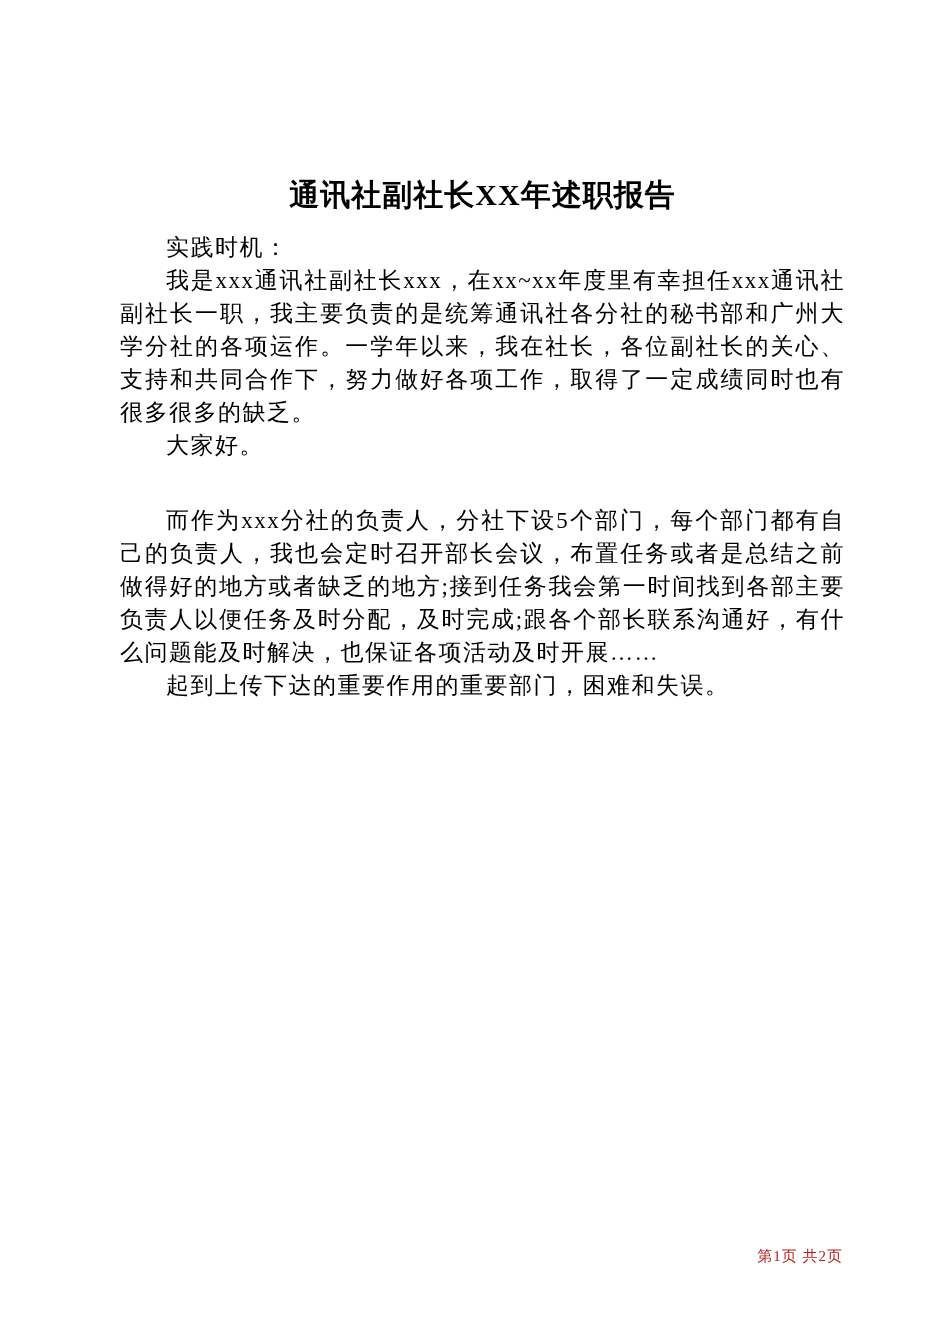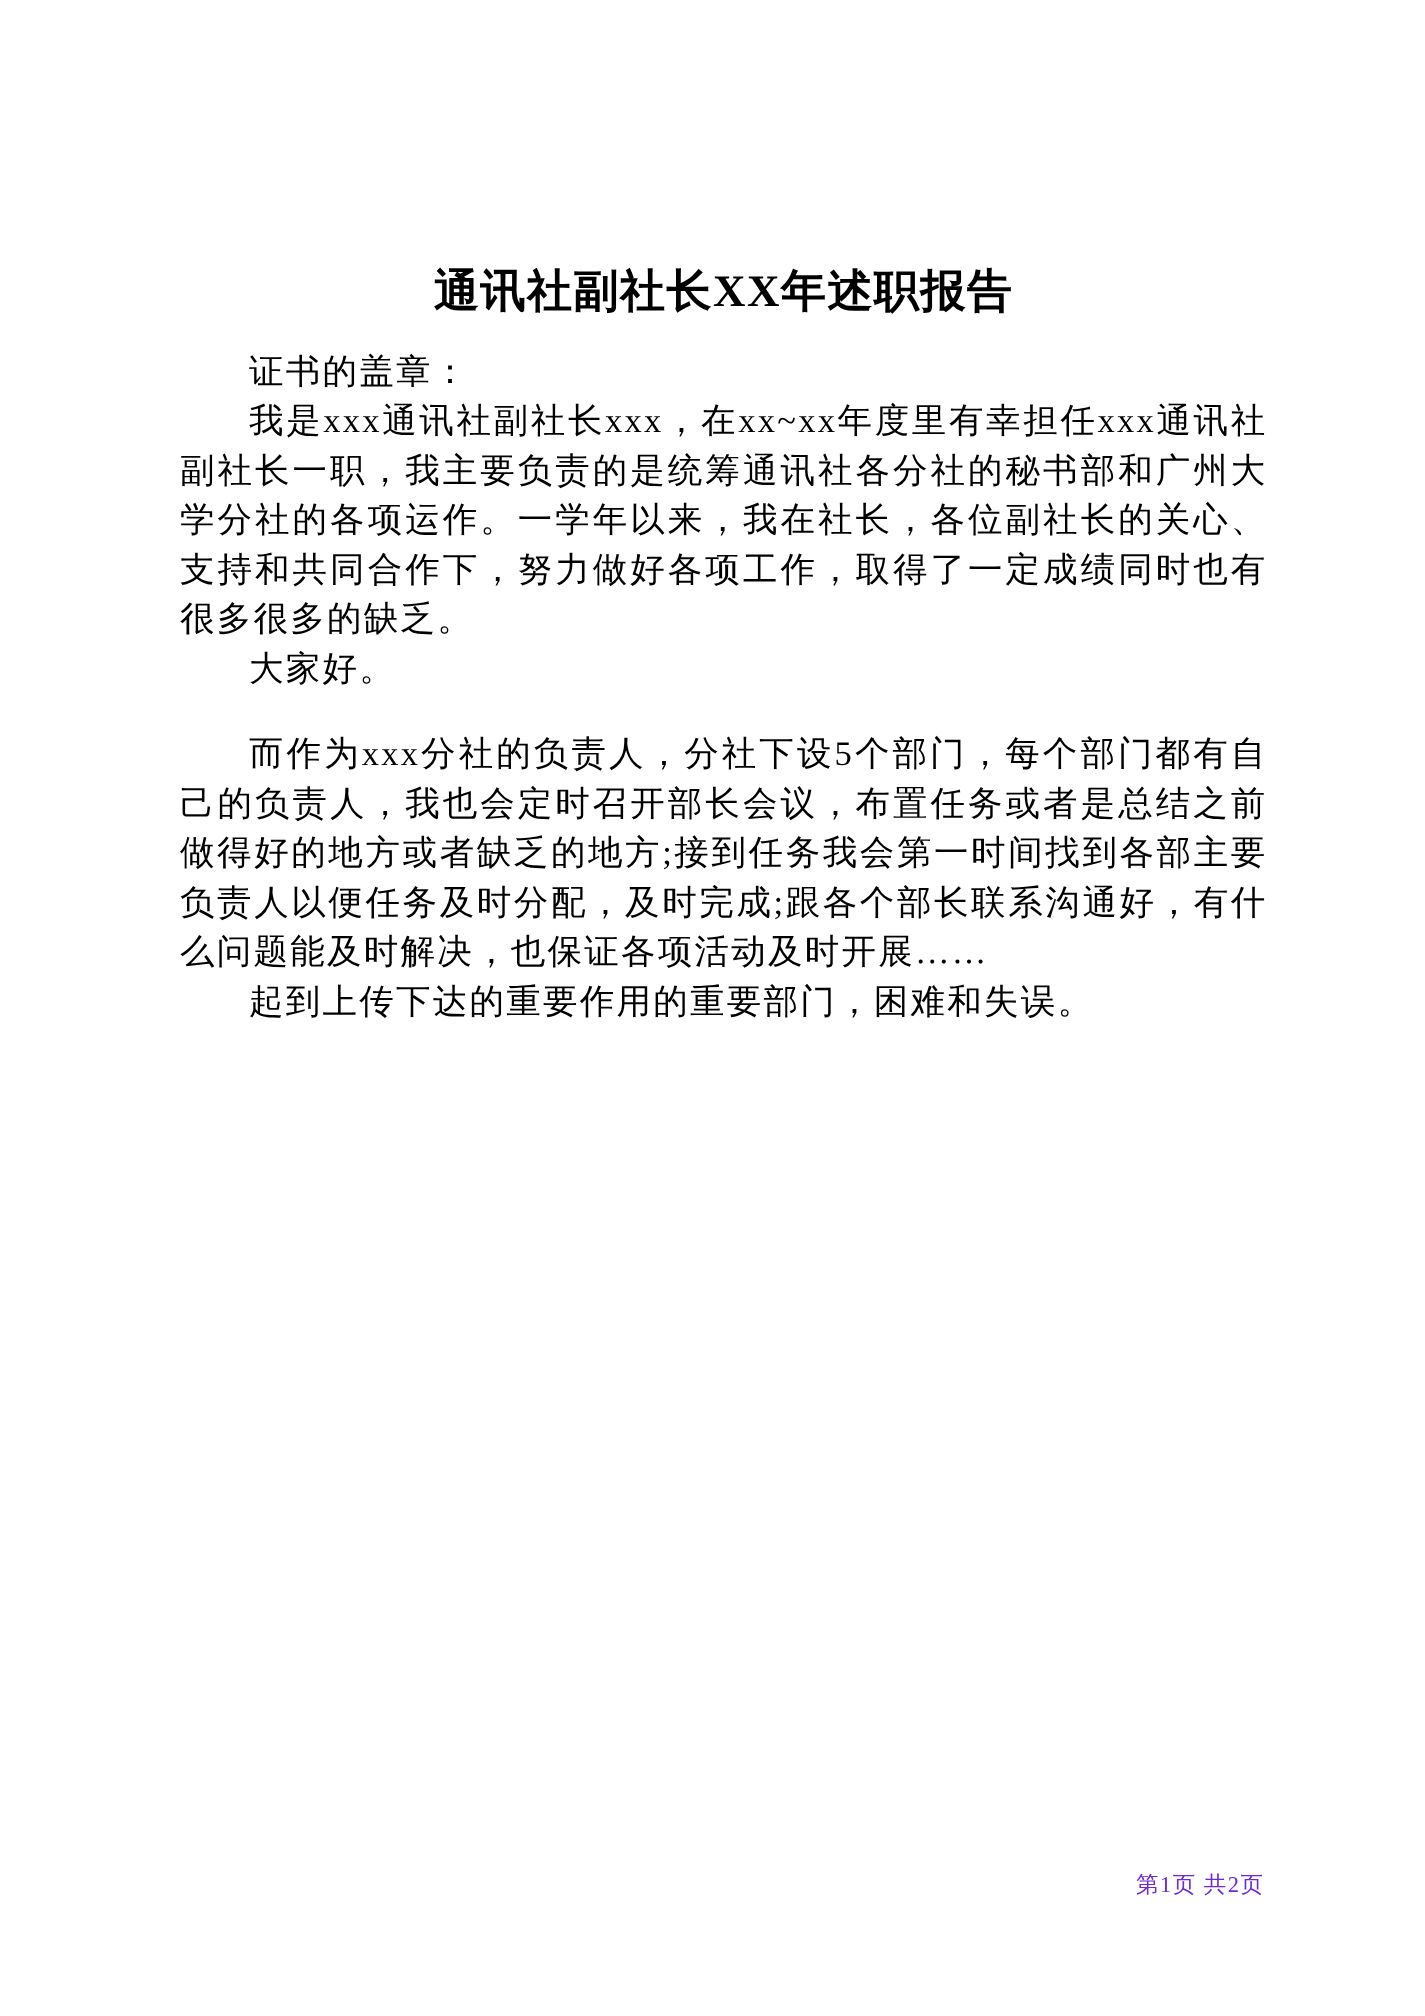--- a/index.html
+++ b/index.html
@@ -40,39 +40,39 @@
     font-size: 23px;
     line-height: 33px;
     text-indent: 2em;
     text-align: justify;
     text-justify: inter-ideograph;
     letter-spacing: 1.5px;
     margin: 0;
     word-break: break-all;
   }
   .para.gap-before {
-    margin-top: 24px;
+    margin-top: 42px;
   }
   .footer {
     position: absolute;
     right: 120px;
     bottom: 78px;
     font-size: 15px;
     letter-spacing: 1px;
-    color: #6d28d9;
+    color: #b91c1c;
   }
 </style>
 </head>
 <body>
 
 <div class="page">
   <div class="content">
     <h1 class="doc-title">通讯社副社长XX年述职报告</h1>
 
-    <p class="para">证书的盖章：</p>
+    <p class="para">实践时机：</p>
 
     <p class="para">我是xxx通讯社副社长xxx，在xx~xx年度里有幸担任xxx通讯社副社长一职，我主要负责的是统筹通讯社各分社的秘书部和广州大学分社的各项运作。一学年以来，我在社长，各位副社长的关心、支持和共同合作下，努力做好各项工作，取得了一定成绩同时也有很多很多的缺乏。</p>
 
     <p class="para">大家好。</p>
 
 
     <p class="para gap-before">而作为xxx分社的负责人，分社下设5个部门，每个部门都有自己的负责人，我也会定时召开部长会议，布置任务或者是总结之前做得好的地方或者缺乏的地方;接到任务我会第一时间找到各部主要负责人以便任务及时分配，及时完成;跟各个部长联系沟通好，有什么问题能及时解决，也保证各项活动及时开展……</p>
 
 
     <p class="para">起到上传下达的重要作用的重要部门，困难和失误。</p>

